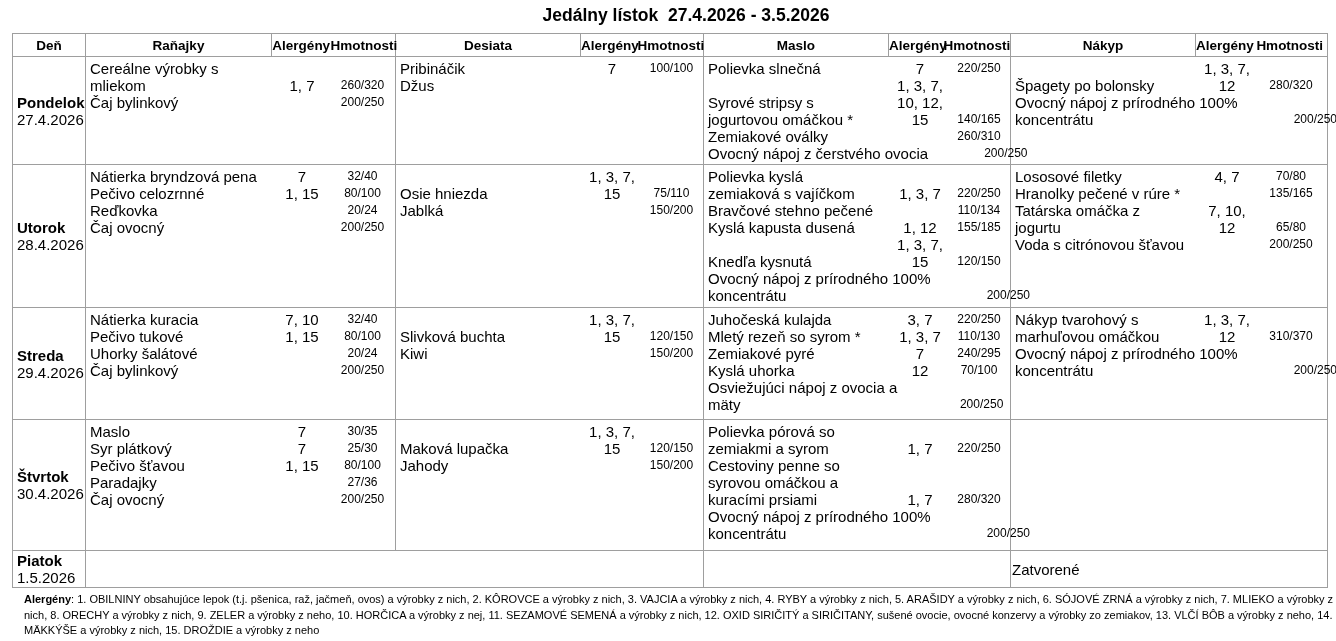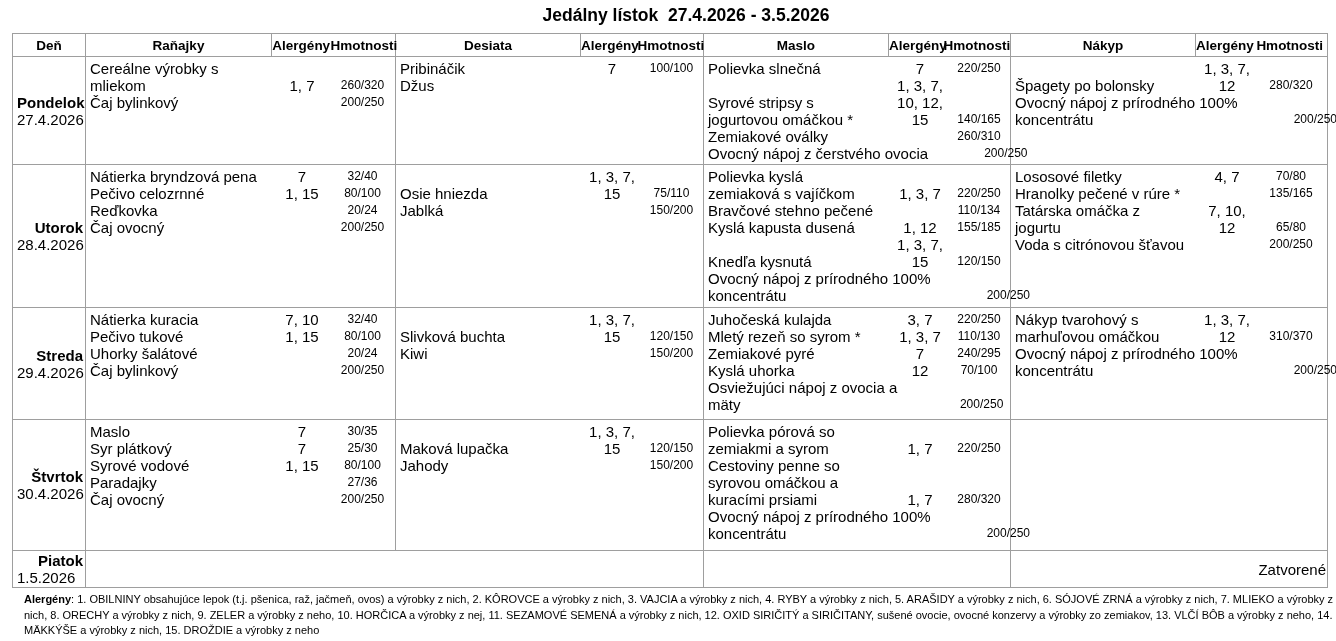--- a/index.html
+++ b/index.html
@@ -6,28 +6,28 @@
     font-family:"Liberation Sans","DejaVu Sans",sans-serif;}
   .page{width:1336px;height:641px;position:relative;overflow:hidden;background:#fff;}
   .title{padding-top:5px;text-align:center;font-size:17.5px;font-weight:bold;white-space:pre;padding-left:36px;}
   table.menu{border-collapse:collapse;table-layout:fixed;margin:7px 0 0 12px;width:1315px;}
   table.menu th, table.menu td{border:1px solid #9e9e9e;}
   thead th{height:22px;padding:0;font-size:13.5px;font-weight:bold;text-align:center;
     white-space:nowrap;overflow:visible;}
   thead th.h-alg{border-right-style:hidden;}
   thead th.h-wt{border-left-style:hidden;}
   td.day{vertical-align:middle;padding:0 2px 0 4px;font-size:15px;}
-  .dayname{font-weight:bold;line-height:17px;text-align:right;}
+  .dayname{font-weight:bold;line-height:17px;}
   .daydate{line-height:17px;}
   td.meal{vertical-align:top;padding:3px 0 2px 0;}
   .item{display:flex;align-items:flex-end;font-size:15px;line-height:17px;}
   .dish{flex:0 0 184px;padding-left:4px;white-space:pre;}
   .alg{flex:0 0 56px;text-align:center;}
   .wt{flex:1 1 auto;text-align:center;font-size:12px;font-weight:normal;}
-  td.closedcell{vertical-align:middle;text-align:right;font-size:15px;}
+  td.closedcell{vertical-align:middle;text-align:left;font-size:15px;}
   tbody tr:nth-child(1) td.day{height:106px;}
   tbody tr:nth-child(2) td.day{height:142px;}
   tbody tr:nth-child(3) td.day{height:111px;}
   tbody tr:nth-child(4) td.day{height:130px;}
   tbody tr:nth-child(5) td.day{height:36px;}
   .footer{margin:4px 10px 0 24px;width:1316px;font-size:11px;line-height:15.5px;}
   .footer .lbl{font-weight:bold;}
 </style>
 </head>
 <body>
@@ -320,21 +320,21 @@
               <div class="dish">Maslo</div>
               <div class="alg">7</div>
               <div class="wt">30/35</div>
             </div>
             <div class="item">
               <div class="dish">Syr plátkový</div>
               <div class="alg">7</div>
               <div class="wt">25/30</div>
             </div>
             <div class="item">
-              <div class="dish">Syrové vodové</div>
+              <div class="dish">Pečivo šťavou</div>
               <div class="alg">1, 15</div>
               <div class="wt">80/100</div>
             </div>
             <div class="item">
               <div class="dish">Paradajky</div>
               <div class="alg"></div>
               <div class="wt">27/36</div>
             </div>
             <div class="item">
               <div class="dish">Čaj ovocný</div>

